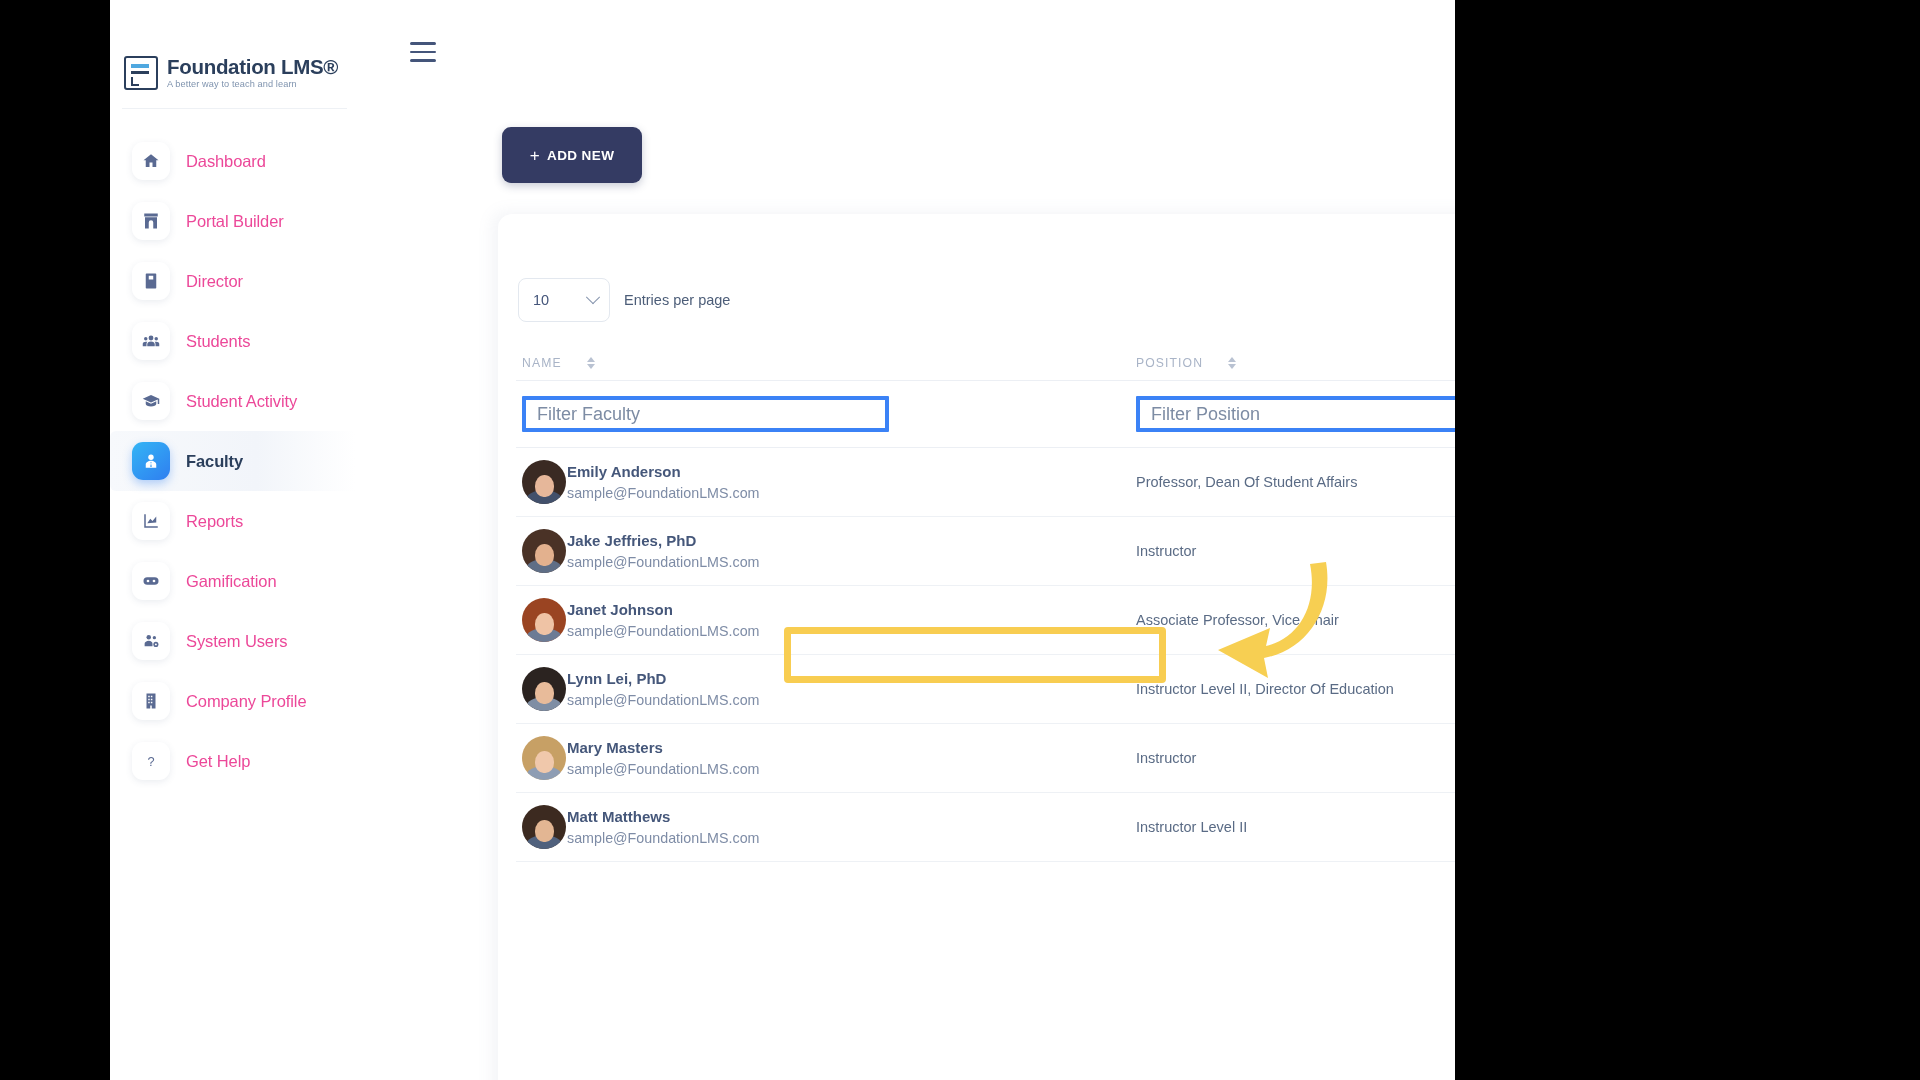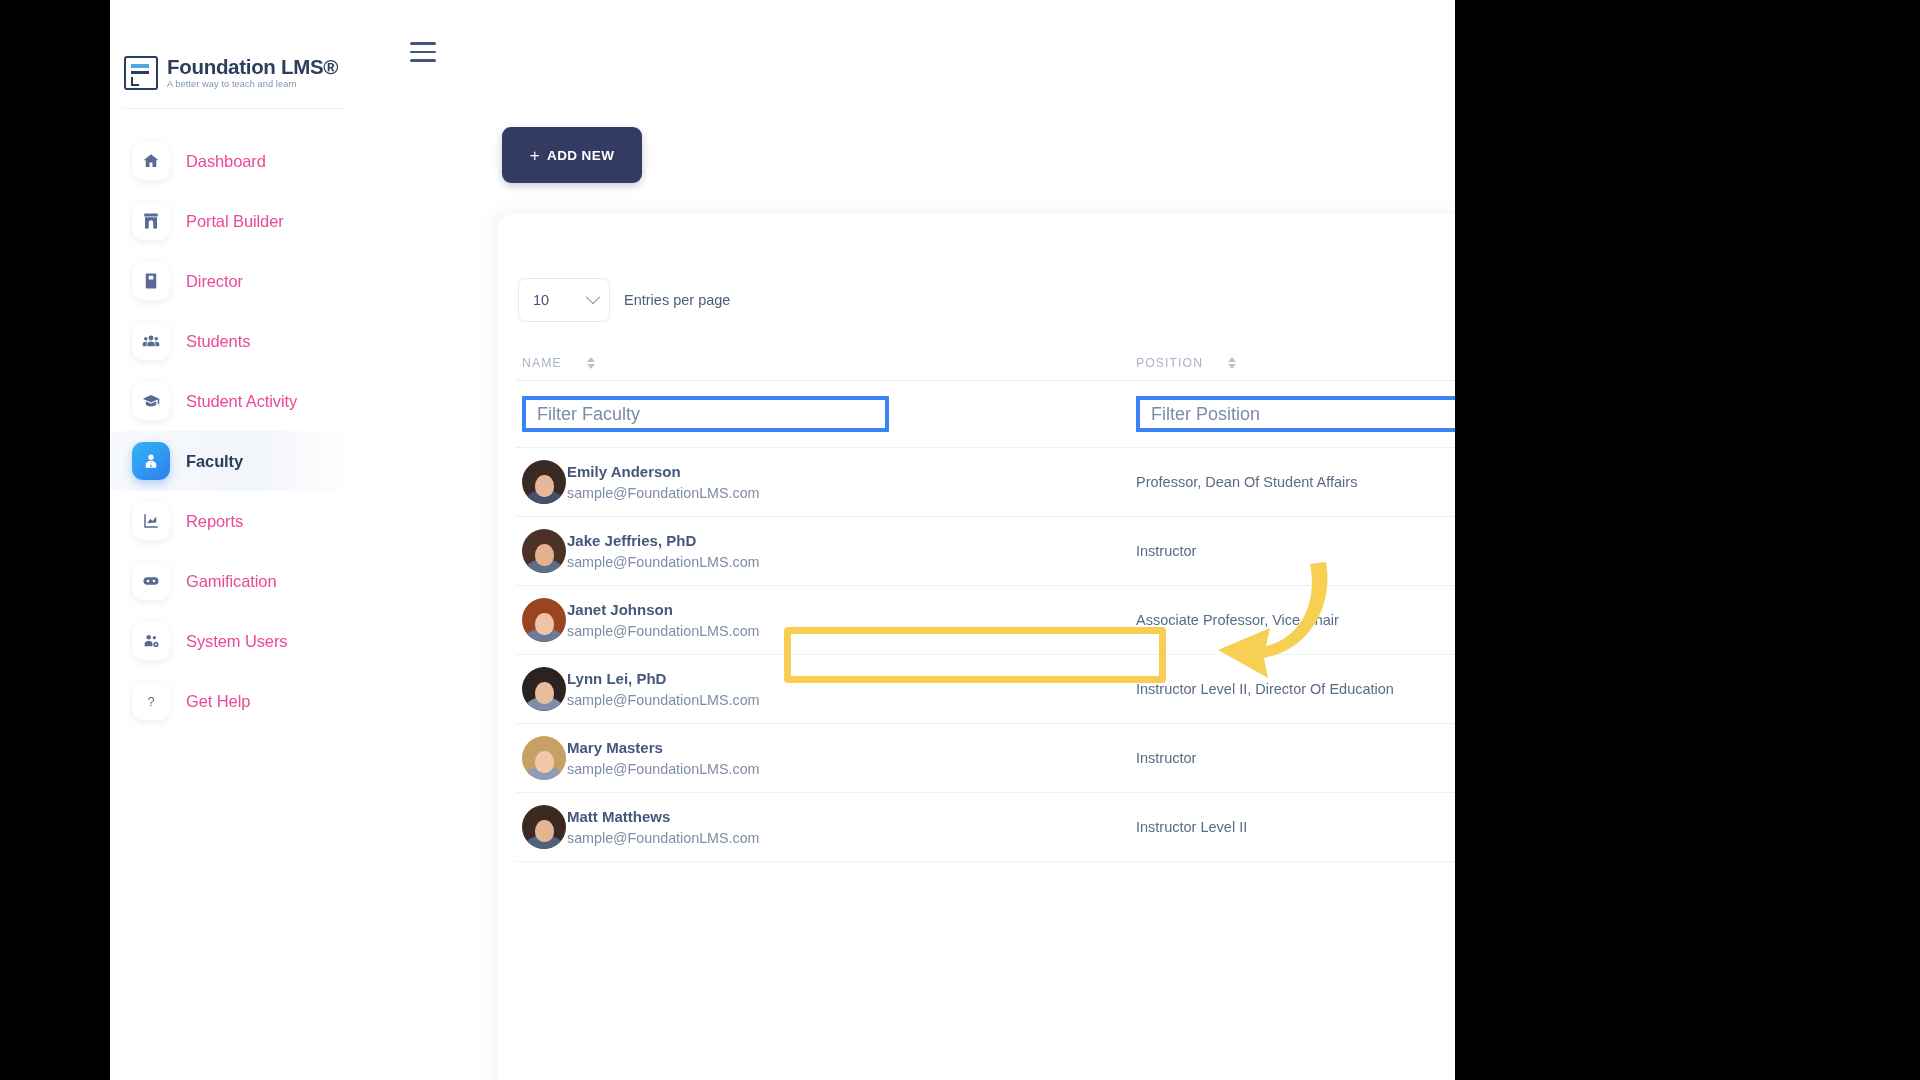--- a/index.html
+++ b/index.html
@@ -356,20 +356,34 @@
               <circle cx="9" cy="7" r="3"></circle>
               <circle cx="16.5" cy="7.5" r="2.2"></circle>
               <path d="M9 11.5c-3 0-5.5 1.8-5.5 4V19H14v-3.5c0-2.2-2-4-5-4z"></path>
               <circle cx="18.5" cy="16.5" r="3.4"></circle>
               <circle cx="18.5" cy="16.5" r="1.3" fill="#fff"></circle>
             </svg>
           </span>
         <span class="nav-label">System Users</span>
       </div>
 
+      <div class="nav-item">
+        <span class="nav-icon">
+          <svg viewBox="0 0 24 24">
+              <path d="M6 2h12v20h-5v-4h-2v4H6z"></path>
+              <rect x="8.3" y="5" width="2" height="2" fill="#fff"></rect>
+              <rect x="11.8" y="5" width="2" height="2" fill="#fff"></rect>
+              <rect x="8.3" y="9" width="2" height="2" fill="#fff"></rect>
+              <rect x="11.8" y="9" width="2" height="2" fill="#fff"></rect>
+              <rect x="8.3" y="13" width="2" height="2" fill="#fff"></rect>
+              <rect x="11.8" y="13" width="2" height="2" fill="#fff"></rect>
+            </svg>
+          </span>
+        <span class="nav-label">Company Profile</span>
+      </div>
 
       <div class="nav-item">
         <span class="nav-icon">
           <svg viewBox="0 0 24 24">
               <text x="12" y="18" text-anchor="middle" font-size="17" font-family="Liberation Sans, sans-serif" fill="currentColor">?</text>
             </svg>
           </span>
         <span class="nav-label">Get Help</span>
       </div>
 

